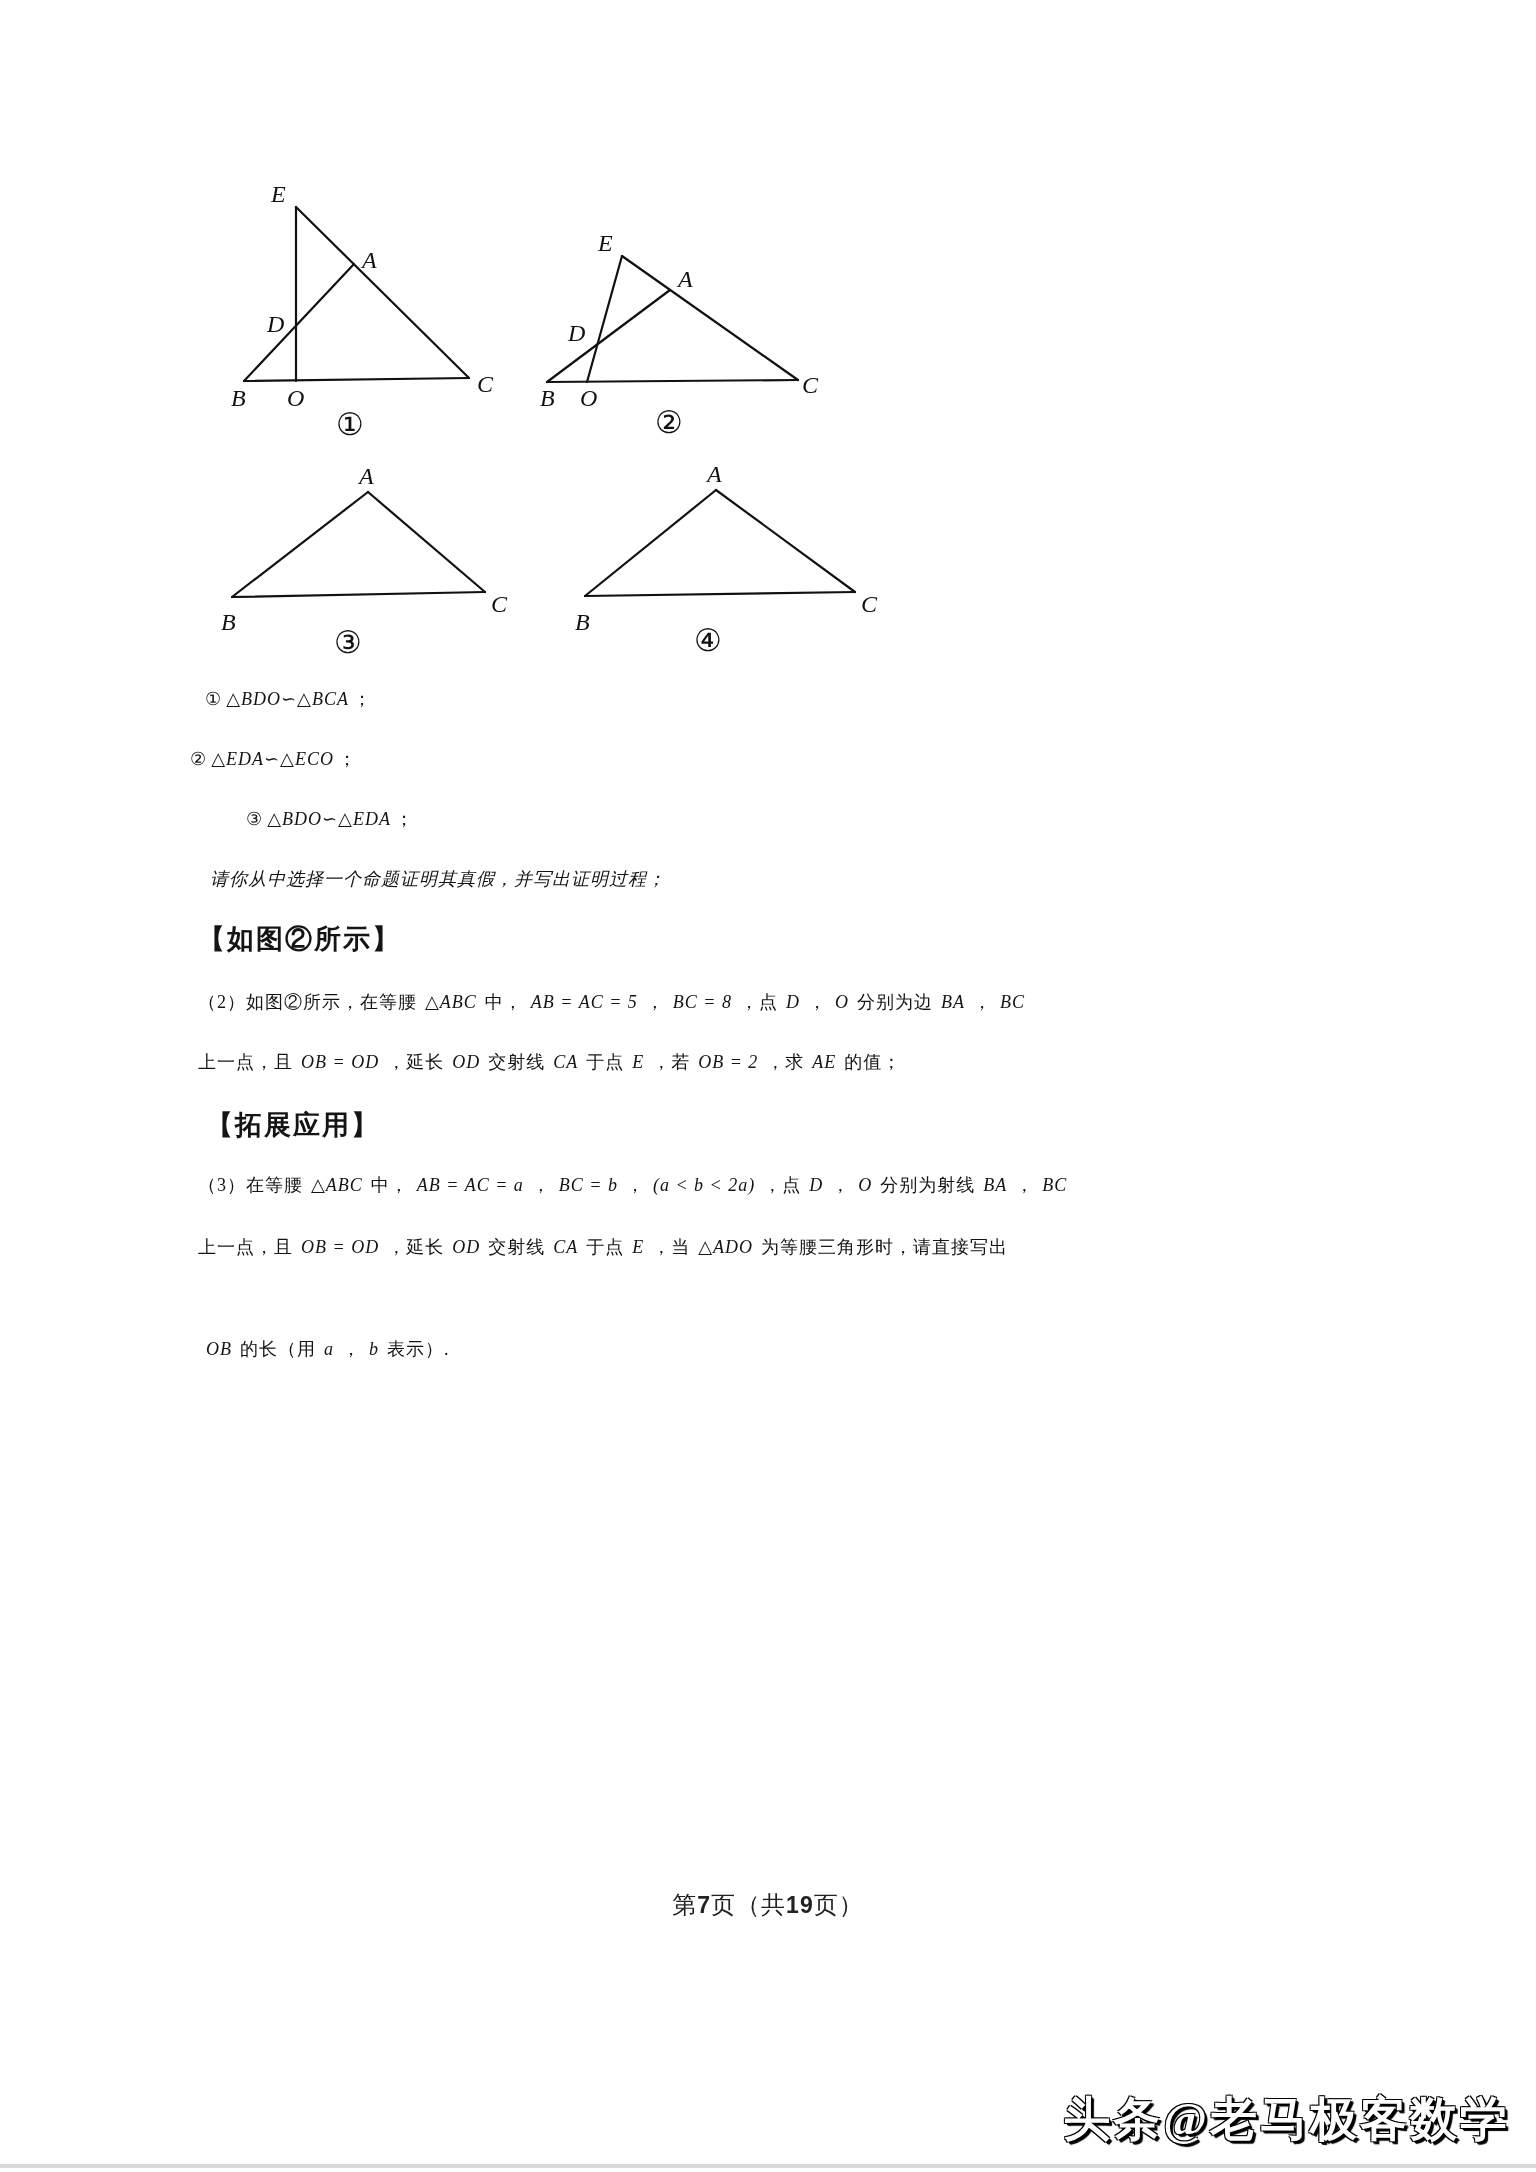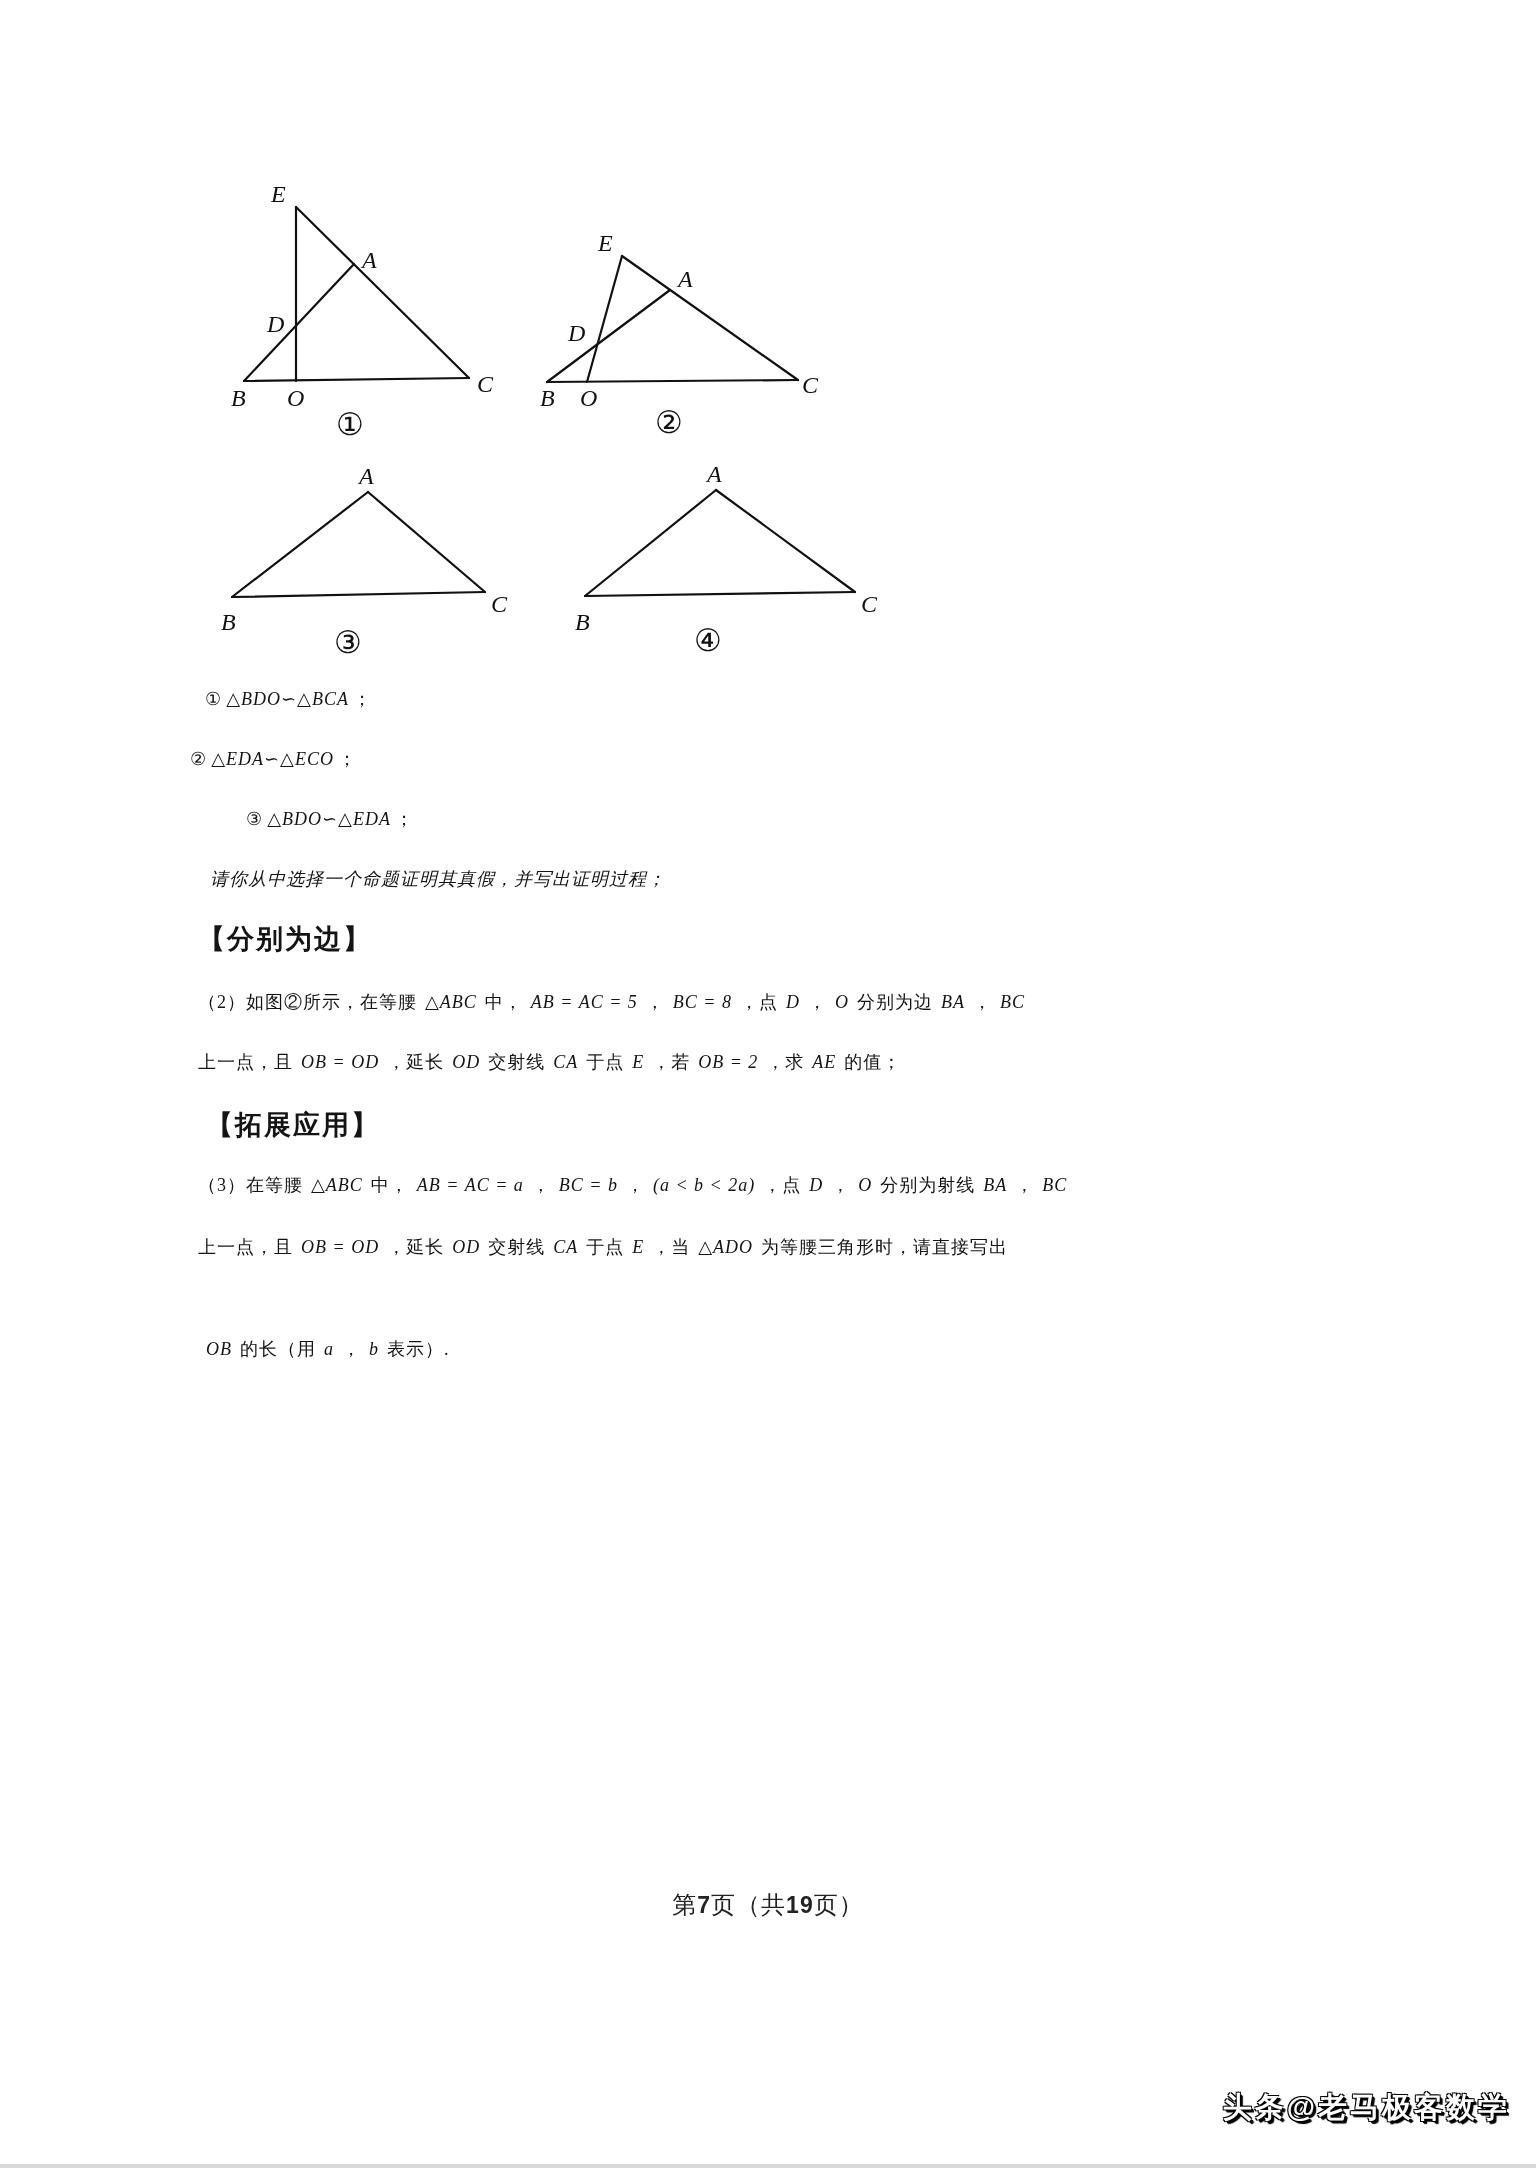--- a/index.html
+++ b/index.html
@@ -31,22 +31,22 @@
     font-family:"Liberation Serif","DejaVu Serif",serif;
     font-style:italic;font-size:24px;fill:#111;
   }
   .footer{
     position:absolute;left:0;top:1889px;width:100%;text-align:center;
     font-size:24px;letter-spacing:1px;color:#222;
   }
   .footer .seg.b{font-family:"Liberation Sans","DejaVu Sans",sans-serif;font-size:23px;}
   .watermark{
     position:absolute;right:26px;top:2088px;
-    font-family:Liberation Sans, sans-serif;
-    font-weight:700;font-size:29px;letter-spacing:3px;color:#ffffff;
+    font-family:Liberation Serif, serif;
+    font-weight:700;font-size:47px;letter-spacing:3px;color:#ffffff;
     text-shadow:-1px -1px 0 #000,1px -1px 0 #000,-1px 1px 0 #000,
                  2px 2px 0 #000,3px 3px 1px #000;
   }
   .bottom-strip{
     position:absolute;left:0;top:2164px;width:100%;height:4px;background:#d9d9d9;
   }
 </style>
 </head>
 <body>
 
@@ -97,21 +97,21 @@
   <text x="296" y="152">C</text>
 </svg>
 <div class="caption" style="left:694px;top:622px;">④</div>
 
 <div class="txtline stmt" style="left:205px;top:682px;"><span class="seg">①</span><span class="seg m">△BDO∽△BCA</span><span class="seg">；</span></div>
 <div class="txtline stmt" style="left:190px;top:742px;"><span class="seg">②</span><span class="seg m">△EDA∽△ECO</span><span class="seg">；</span></div>
 <div class="txtline stmt" style="left:205px;top:802px;margin-left:41px;"><span class="seg">③</span><span class="seg m">△BDO∽△EDA</span><span class="seg">；</span></div>
 
 <div class="txtline" style="left:210px;top:862px;font-style:italic;">请你从中选择一个命题证明其真假，并写出证明过程；</div>
 
-<div class="txtline heading" style="left:198px;top:922px;">【分别为边】</div>
+<div class="txtline heading" style="left:198px;top:922px;">【如图②所示】</div>
 
 <div class="txtline" style="left:198px;top:985px;"><span class="seg">（2）如图②所示，在等腰</span><span class="seg m">△ABC</span><span class="seg">中，</span><span class="seg m">AB = AC = 5</span><span class="seg">，</span><span class="seg m">BC = 8</span><span class="seg">，点</span><span class="seg m">D</span><span class="seg">，</span><span class="seg m">O</span><span class="seg">分别为边</span><span class="seg m">BA</span><span class="seg">，</span><span class="seg m">BC</span></div>
 <div class="txtline" style="left:198px;top:1045px;"><span class="seg">上一点，且</span><span class="seg m">OB = OD</span><span class="seg">，延长</span><span class="seg m">OD</span><span class="seg">交射线</span><span class="seg m">CA</span><span class="seg">于点</span><span class="seg m">E</span><span class="seg">，若</span><span class="seg m">OB = 2</span><span class="seg">，求</span><span class="seg m">AE</span><span class="seg">的值；</span></div>
 
 <div class="txtline heading" style="left:206px;top:1108px;">【拓展应用】</div>
 
 <div class="txtline" style="left:198px;top:1168px;"><span class="seg">（3）在等腰</span><span class="seg m">△ABC</span><span class="seg">中，</span><span class="seg m">AB = AC = a</span><span class="seg">，</span><span class="seg m">BC = b</span><span class="seg">，</span><span class="seg m">(a &lt; b &lt; 2a)</span><span class="seg">，点</span><span class="seg m">D</span><span class="seg">，</span><span class="seg m">O</span><span class="seg">分别为射线</span><span class="seg m">BA</span><span class="seg">，</span><span class="seg m">BC</span></div>
 <div class="txtline" style="left:198px;top:1230px;"><span class="seg">上一点，且</span><span class="seg m">OB = OD</span><span class="seg">，延长</span><span class="seg m">OD</span><span class="seg">交射线</span><span class="seg m">CA</span><span class="seg">于点</span><span class="seg m">E</span><span class="seg">，当</span><span class="seg m">△ADO</span><span class="seg">为等腰三角形时，请直接写出</span></div>
 <div class="txtline" style="left:198px;top:1332px;"><span class="seg m">OB</span><span class="seg">的长（用</span><span class="seg m">a</span><span class="seg">，</span><span class="seg m">b</span><span class="seg">表示）.</span></div>
 

